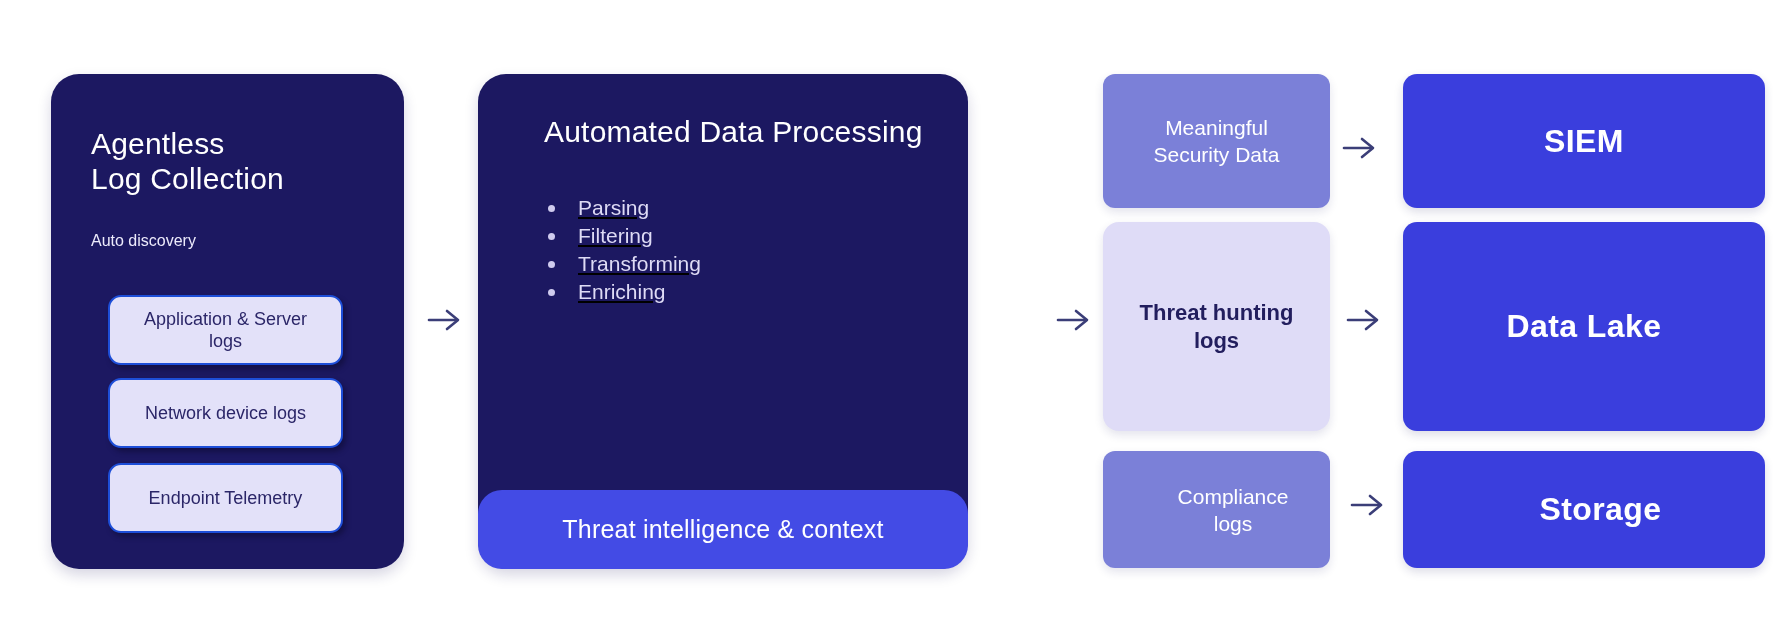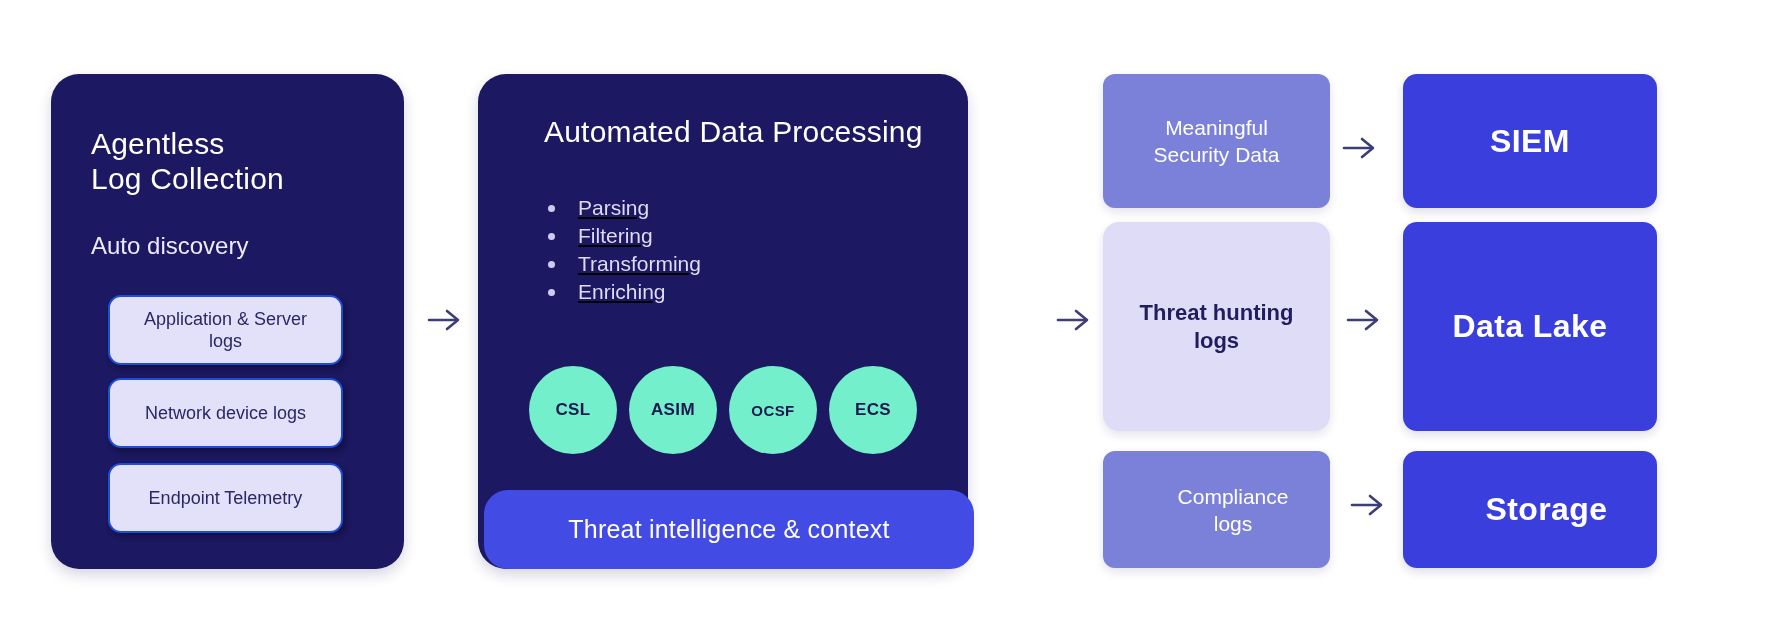--- a/index.html
+++ b/index.html
@@ -17,21 +17,21 @@
 
   .panel-title{
     position:absolute;color:#ffffff;font-size:30px;line-height:35px;
     font-weight:500;letter-spacing:.2px;white-space:pre-line;margin:0;
   }
   .panel-left .panel-title{left:40px;top:52px;}
   .panel-mid  .panel-title{left:66px;top:40px;white-space:nowrap;}
 
   .panel-subtitle{
     position:absolute;left:40px;top:158px;margin:0;
-    color:#eceafb;font-size:24px;font-weight:400;
+    color:#eceafb;font-size:16px;font-weight:400;
   }
 
   
   .source-box{
     position:absolute;left:57px;width:235px;height:70px;box-sizing:border-box;
     background:#e3e1f9;border:2px solid #1d4ed8;border-radius:13px;
     box-shadow:3px 4px 5px rgba(12,9,45,.5);
     display:flex;align-items:center;justify-content:center;text-align:center;
     color:#2b2668;font-size:18px;font-weight:500;line-height:22px;white-space:pre-line;
   }
@@ -58,21 +58,21 @@
     display:flex;align-items:center;justify-content:center;
     color:#1b1850;font-weight:700;font-size:17px;letter-spacing:.4px;
   }
   .schema-circle:nth-child(3){font-size:15px;}
 
   
   .footer-bar{
     position:absolute;left:0;bottom:0;width:100%;height:79px;
     background:#434be5;border-radius:24px;
     display:flex;align-items:center;justify-content:center;
-    color:#ffffff;font-size:25px;font-weight:500;letter-spacing:.2px;margin-left:6px;
+    color:#ffffff;font-size:25px;font-weight:500;letter-spacing:.2px;
   }
 
   
   .flow-box{
     position:absolute;left:1103px;width:227px;box-sizing:border-box;
     display:flex;align-items:center;justify-content:center;text-align:center;
     white-space:pre-line;box-shadow:0 4px 10px rgba(28,24,97,.12);
   }
   .flow-purple{
     background:#7b80d8;border-radius:12px;color:#ffffff;
@@ -81,21 +81,21 @@
   .flow-lavender{
     background:#dfdcf7;border-radius:16px;color:#221e5e;
     font-size:22px;line-height:28px;font-weight:700;
   }
   .flow-row-1{top:74px;height:134px;}
   .flow-row-2{top:222px;height:209px;}
   .flow-row-3{top:451px;height:117px;padding-left:33px;}
 
   
   .dest-box{
-    position:absolute;left:1403px;width:254px;box-sizing:border-box;
+    position:absolute;left:1403px;width:362px;box-sizing:border-box;
     background:#3a3edd;border-radius:14px;
     display:flex;align-items:center;justify-content:center;
     color:#ffffff;font-weight:700;font-size:32px;letter-spacing:.4px;
     box-shadow:0 4px 10px rgba(28,24,97,.15);
   }
 
   
   .arrow{position:absolute;width:34px;height:28px;}
   .arrow svg{display:block;width:100%;height:100%;}
   .arrow-a{left:427px;top:306px;}
@@ -142,26 +142,20 @@
       <li class="bullet-row">
         <span class="bullet-dot"></span>
         <span class="bullet-text">Transforming</span>
       </li>
       <li class="bullet-row">
         <span class="bullet-dot"></span>
         <span class="bullet-text">Enriching</span>
       </li>
     </ul>
 
-    <div class="circle-row">
-      <div class="schema-circle">CSL</div>
-      <div class="schema-circle">ASIM</div>
-      <div class="schema-circle">OCSF</div>
-      <div class="schema-circle">ECS</div>
-    </div>
 
     <div class="footer-bar">Threat intelligence &amp; context</div>
   </section>
 
   <div class="arrow arrow-b">
     <svg viewBox="0 0 34 28" fill="none">
       <line x1="2" y1="14" x2="30" y2="14" stroke="#3b3e78" stroke-width="2.6" stroke-linecap="round"></line>
       <polyline points="20,5 31,14 20,23" stroke="#3b3e78" stroke-width="2.6" fill="none" stroke-linecap="round" stroke-linejoin="round"></polyline>
     </svg>
   </div>

